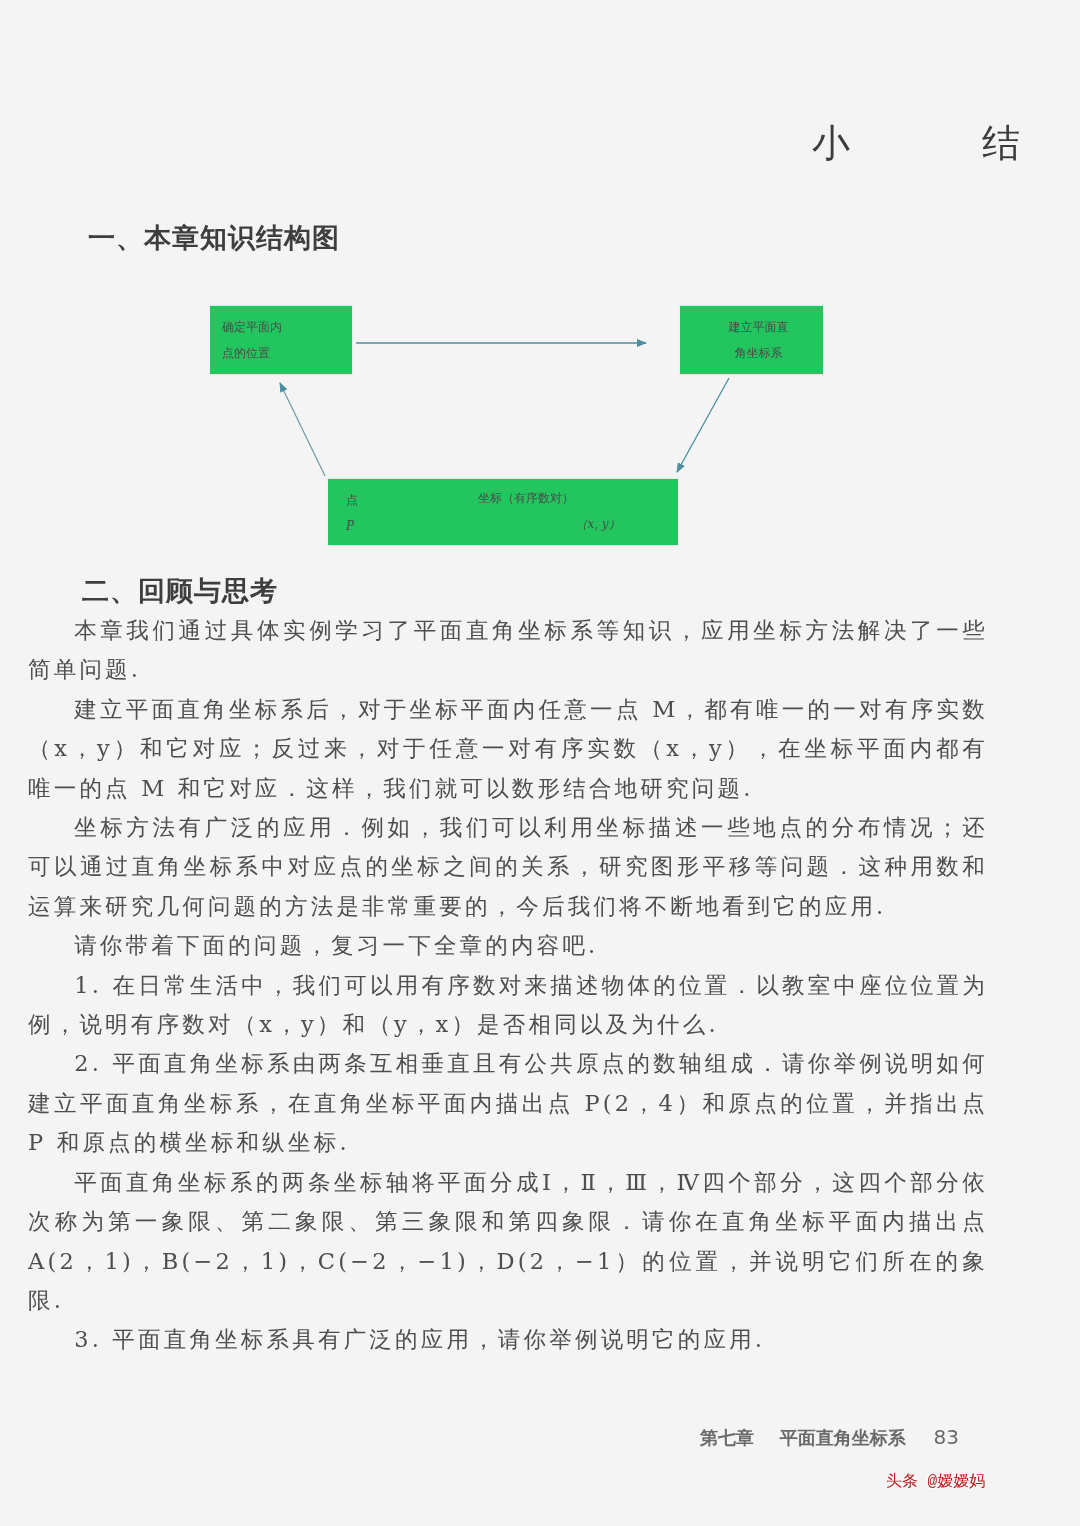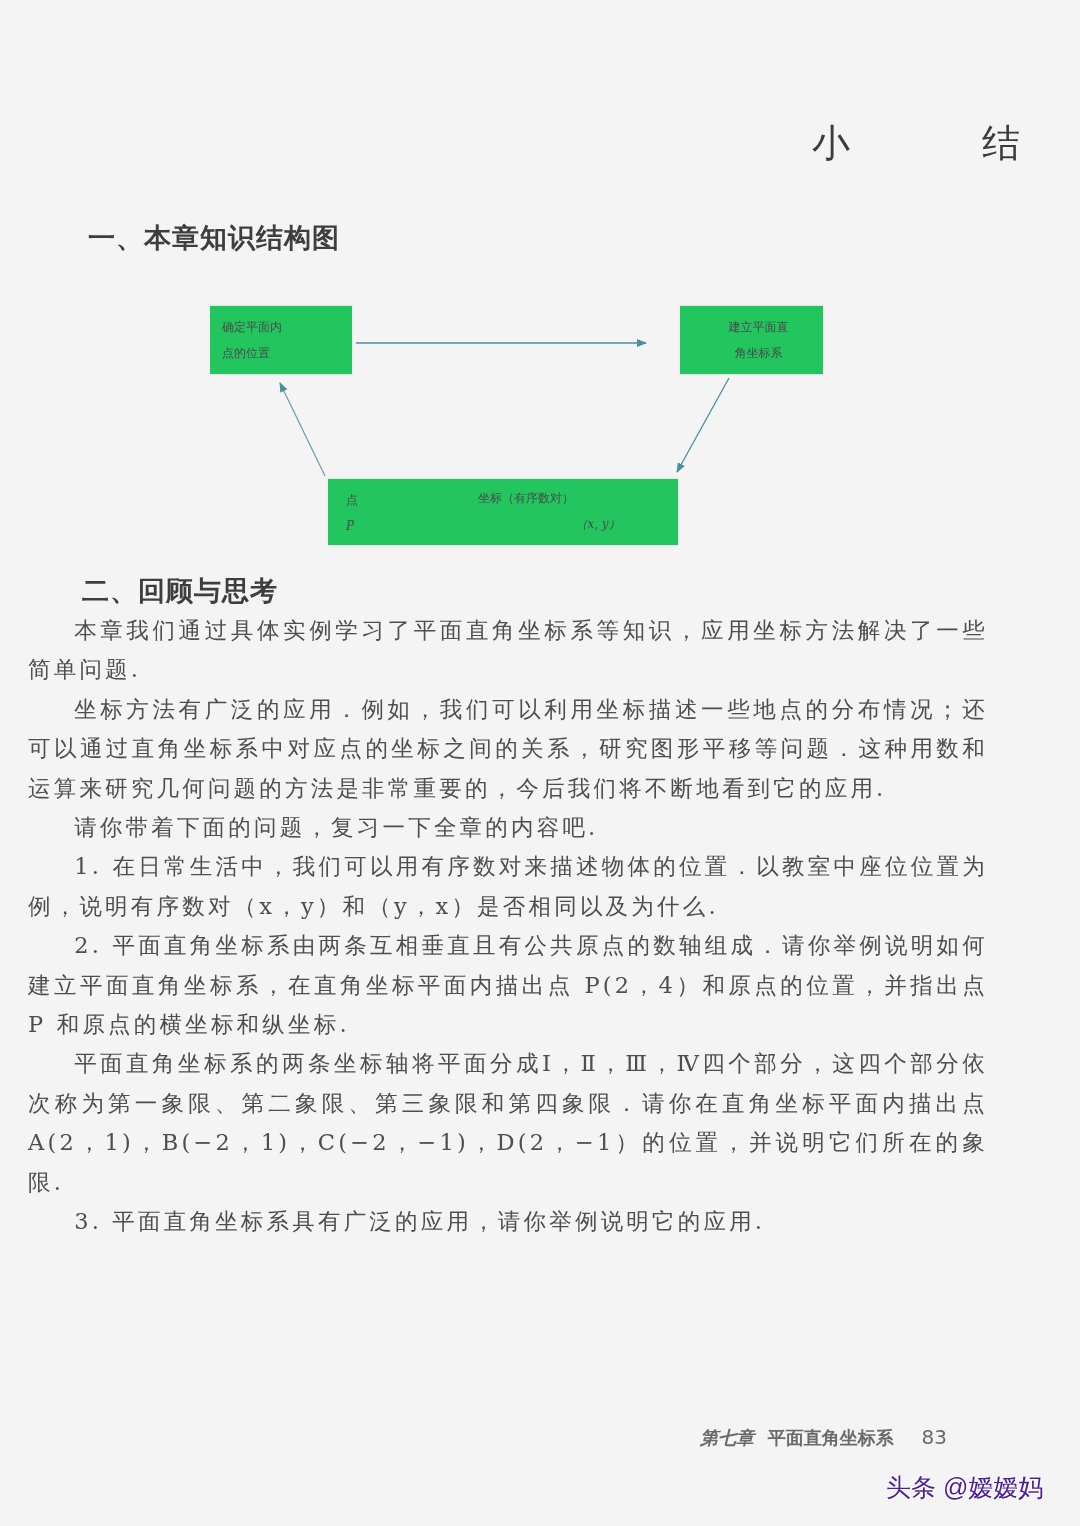--- a/index.html
+++ b/index.html
@@ -102,31 +102,31 @@
     }
 
     .footer {
       position: absolute;
       left: 700px;
       top: 1425px;
       font-size: 18px;
       color: #6a6a6a;
       font-family: "DejaVu Serif", serif;
     }
-    .footer .chap { font-weight: bold; margin-right: 8px; font-style: italic; }
+    .footer .chap { font-weight: bold; margin-right: 20px; }
     .footer .ctitle { font-weight: bold; margin-right: 22px; }
     .footer .pnum { font-family: "DejaVu Sans", sans-serif; font-size: 20px; }
 
     .watermark {
       position: absolute;
       left: 886px;
       top: 1471px;
-      font-family: Liberation Sans, sans-serif;
-      font-size: 25px;
-      color: #4c1d95;
+      font-family: Liberation Mono, monospace;
+      font-size: 16px;
+      color: #b91c1c;
       text-shadow: 1px 1px 0 #ffffff, -1px -1px 0 #ffffff;
     }
   </style>
 </head>
 <body>
 
 <div class="page-title">小    结</div>
 
 <div class="section-heading sec1">一、本章知识结构图</div>
 
@@ -170,20 +170,21 @@
       <div>坐标（有序数对）</div>
       <span class="xy">（x, y）</span>
     </div>
   </div>
 </div>
 
 <div class="section-heading sec2">二、回顾与思考</div>
 
 <div class="body-text">
   <p>本章我们通过具体实例学习了平面直角坐标系等知识，应用坐标方法解决了一些简单问题.</p>
+  <p>建立平面直角坐标系后，对于坐标平面内任意一点 M，都有唯一的一对有序实数（x，y）和它对应；反过来，对于任意一对有序实数（x，y），在坐标平面内都有唯一的点 M 和它对应．这样，我们就可以数形结合地研究问题.</p>
   <p>坐标方法有广泛的应用．例如，我们可以利用坐标描述一些地点的分布情况；还可以通过直角坐标系中对应点的坐标之间的关系，研究图形平移等问题．这种用数和运算来研究几何问题的方法是非常重要的，今后我们将不断地看到它的应用.</p>
   <p>请你带着下面的问题，复习一下全章的内容吧.</p>
   <p>1. 在日常生活中，我们可以用有序数对来描述物体的位置．以教室中座位位置为例，说明有序数对（x，y）和（y，x）是否相同以及为什么.</p>
   <p>2. 平面直角坐标系由两条互相垂直且有公共原点的数轴组成．请你举例说明如何建立平面直角坐标系，在直角坐标平面内描出点 P(2，4）和原点的位置，并指出点 P 和原点的横坐标和纵坐标.</p>
   <p>平面直角坐标系的两条坐标轴将平面分成Ⅰ，Ⅱ，Ⅲ，Ⅳ四个部分，这四个部分依次称为第一象限、第二象限、第三象限和第四象限．请你在直角坐标平面内描出点 A(2，1)，B(−2，1)，C(−2，−1)，D(2，−1）的位置，并说明它们所在的象限.</p>
   <p>3. 平面直角坐标系具有广泛的应用，请你举例说明它的应用.</p>
 </div>
 
 <div class="footer">
   <span class="chap">第七章</span>

